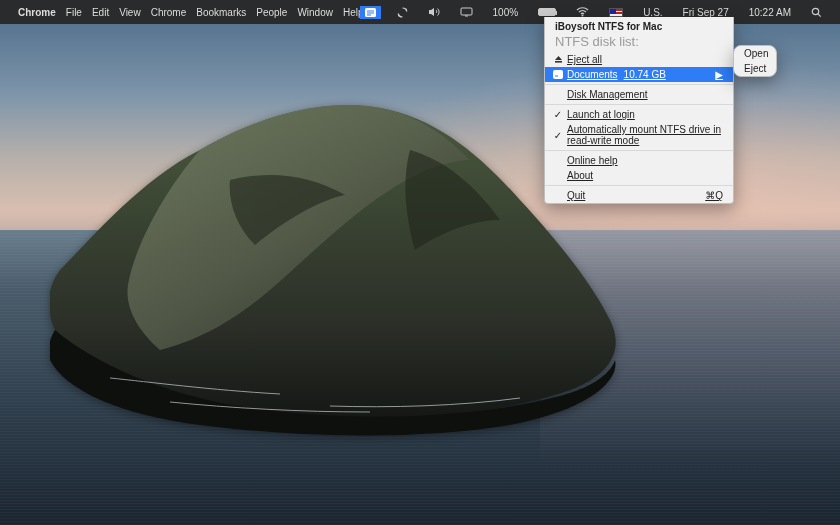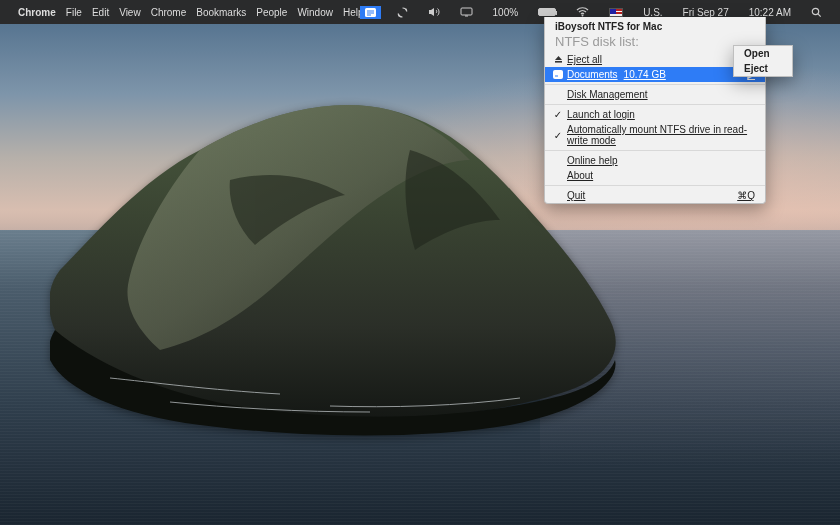--- a/index.html
+++ b/index.html
@@ -25,31 +25,31 @@
 
 #menubar{position:absolute;top:0;left:0;right:0;height:17px;background:rgba(42,42,42,.98);color:#ddd;display:flex;align-items:center;font-size:10px;padding:12px 8px;z-index:10;}
 #menubar .mb-left{display:flex;align-items:center;gap:10px;}
 #menubar .mb-right{margin-left:auto;display:flex;align-items:center;gap:20px;}
 #menubar .apple{font-size:11px;}
 .mb-item{white-space:nowrap;}
 .mb-bold{font-weight:600;}
 .mb-icon{display:inline-flex;align-items:center;}
 .mb-active{background:#2e7cf6;padding:1px 4px;margin:-1px -4px;border-radius:0;}
 
-#dropdown{position:absolute;top:17px;left:544px;width:222px;background:#f1f1f1;border:1px solid #bfbfbf;border-top:none;border-radius:0 0 4px 4px;box-shadow:0 6px 18px rgba(0,0,0,.35);font-size:10px;color:#222;z-index:11;}
+#dropdown{position:absolute;top:17px;left:544px;width:190px;background:#f1f1f1;border:1px solid #bfbfbf;border-top:none;border-radius:0 0 4px 4px;box-shadow:0 6px 18px rgba(0,0,0,.35);font-size:10px;color:#222;z-index:11;}
 #dropdown .dd-title{padding:4px 10px 2px;font-weight:600;}
 #dropdown .dd-subtitle{padding:0 10px 3px;color:#9a9a9a;font-size:13px;}
 #dropdown .dd-row{display:flex;align-items:center;padding:2px 10px 2px 22px;gap:6px;position:relative;text-decoration:underline;}
 #dropdown .dd-row.highlight{background:#2e7cf6;color:#fff;}
 #dropdown .dd-row .lead{position:absolute;left:8px;width:10px;display:flex;justify-content:center;}
 #dropdown .divider{height:1px;background:#d8d8d8;margin:2px 0;}
 #dropdown .dd-row .arrow{margin-left:auto;}
 #dropdown .kbd{margin-left:auto;font-family:inherit;}
 
-#submenu{position:absolute;top:45px;left:733px;width:60px;background:#f1f1f1;border:1px solid #bfbfbf;border-radius:0;box-shadow:0 6px 18px rgba(0,0,0,.35);font-size:10px;color:#222;z-index:12;font-weight:bold;}
+#submenu{position:absolute;top:45px;left:733px;width:44px;background:#f1f1f1;border:1px solid #bfbfbf;border-radius:8px;box-shadow:0 6px 18px rgba(0,0,0,.35);font-size:10px;color:#222;z-index:12;}
 #submenu .sm-row{padding:2px 10px;}
 .flag{display:inline-block;width:14px;height:9px;background:linear-gradient(180deg,#b22 0 10%,#fff 10% 20%,#b22 20% 30%,#fff 30% 40%,#b22 40% 50%,#fff 50% 60%,#b22 60% 70%,#fff 70% 80%,#b22 80% 90%,#fff 90%);position:relative;border:0.5px solid #555;}
 .flag::before{content:"";position:absolute;left:0;top:0;width:6px;height:5px;background:#22a;}
 .battery{display:inline-block;width:18px;height:8px;border:1px solid #ccc;border-radius:2px;position:relative;background:#ccc;}
 .battery::after{content:"";position:absolute;right:-2px;top:2px;width:1px;height:4px;background:#ccc;}
 .dot{width:8px;height:8px;border-radius:50%;display:inline-block;}
 svg{display:block;}
 </style>
 </head>
 <body>

